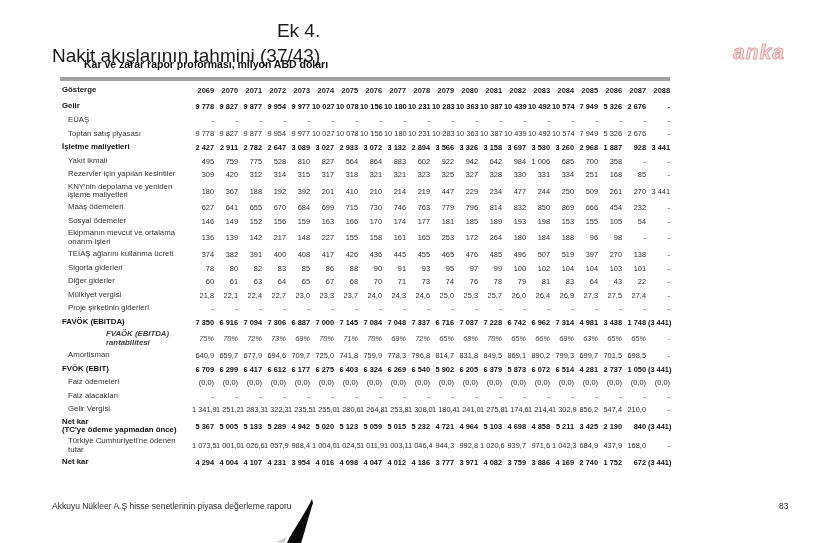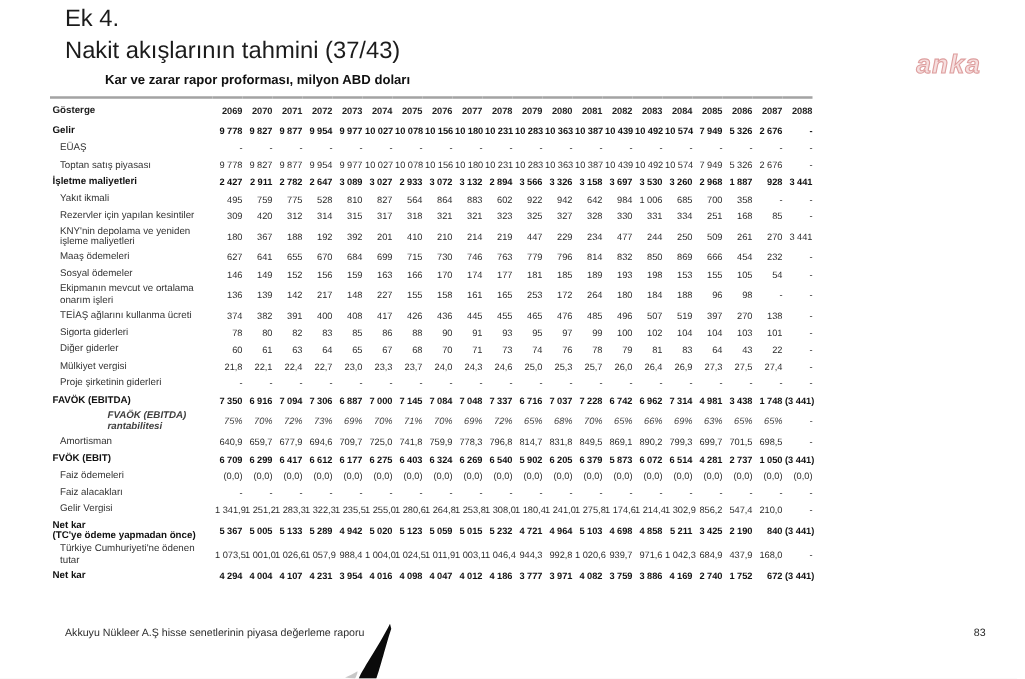--- a/index.html
+++ b/index.html
@@ -1,23 +1,23 @@
 <!DOCTYPE html>
 <html><head>
 <meta charset="utf-8">
 <style>
   html,body{margin:0;padding:0;background:#f2f2f2;}
   .page{position:relative;width:820px;height:543px;background:#ffffff;overflow:hidden;
         font-family:"Liberation Sans",sans-serif;color:#222;}
-  .title-block{position:absolute;left:52px;top:3px;font-size:19px;line-height:25px;color:#1b1b1b;}
+  .title-block{position:absolute;left:52px;top:18px;font-size:19px;line-height:25px;color:#1b1b1b;text-align:right;}
   .anka-logo{position:absolute;left:733px;top:40px;font-size:21px;font-weight:700;
              color:#f6dfdf;-webkit-text-stroke:0.9px #de9f9f;letter-spacing:1px;font-style:italic;}
   .subtitle{position:absolute;left:52px;top:58px;font-size:10.5px;font-weight:700;color:#101010;margin-left:32px;}
-  table.fin{position:absolute;left:40px;top:77px;width:610px;border-collapse:collapse;
-            table-layout:fixed;border-top:2px solid #a3a3a3;}
+  table.fin{position:absolute;left:60px;top:77px;width:610px;border-collapse:collapse;
+            table-layout:fixed;border-top:4px solid #a3a3a3;}
   table.fin th, table.fin td{font-size:7.4px;text-align:right;vertical-align:middle;
             padding:1px 0 1px 2px;white-space:nowrap;color:#2b2b2b;}
   table.fin tr{height:13.6px;}
   table.fin th{font-weight:700;color:#222;height:17px;}
   table.fin th.lbl, table.fin td.lbl{text-align:left;white-space:normal;font-size:7.8px;line-height:1.12;}
   tr.bold td{font-weight:700;color:#111;}
   tr.sub td.lbl{padding-left:8px;color:#333;}
   tr.italic td{font-style:italic;color:#3f3f3f;}
   tr.italic td.lbl{padding-left:46px;font-weight:bold;}
   tr.two{height:22px;}

